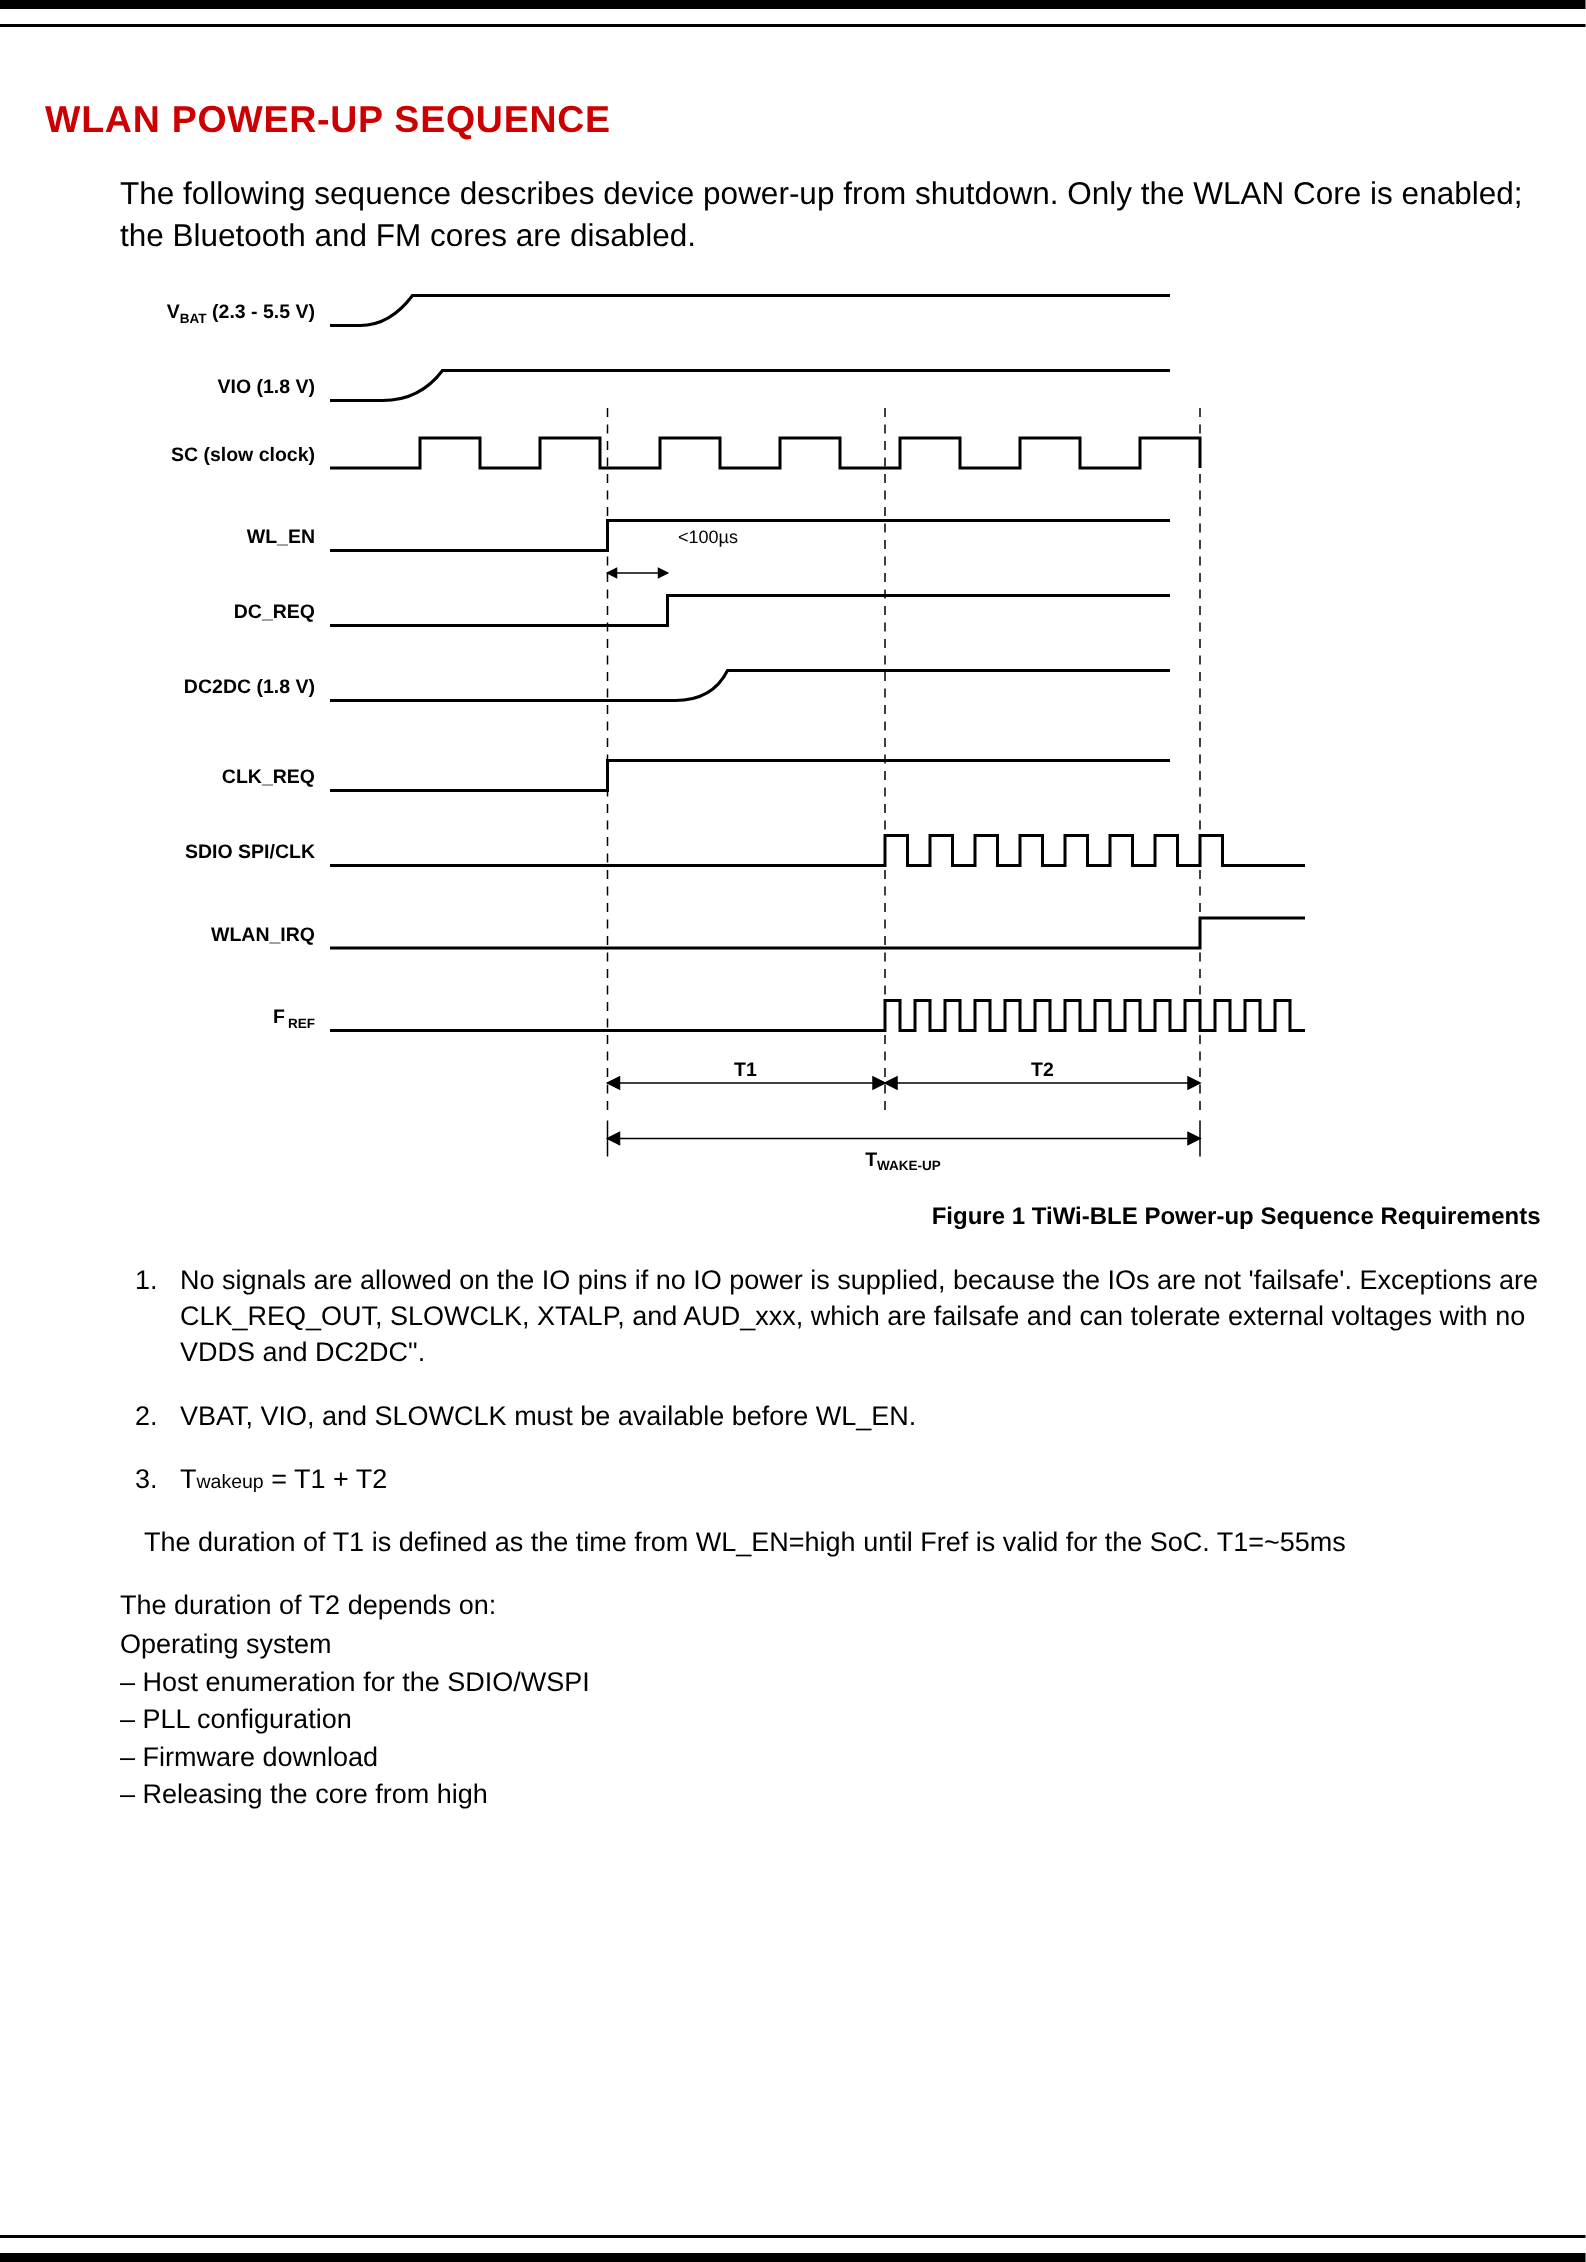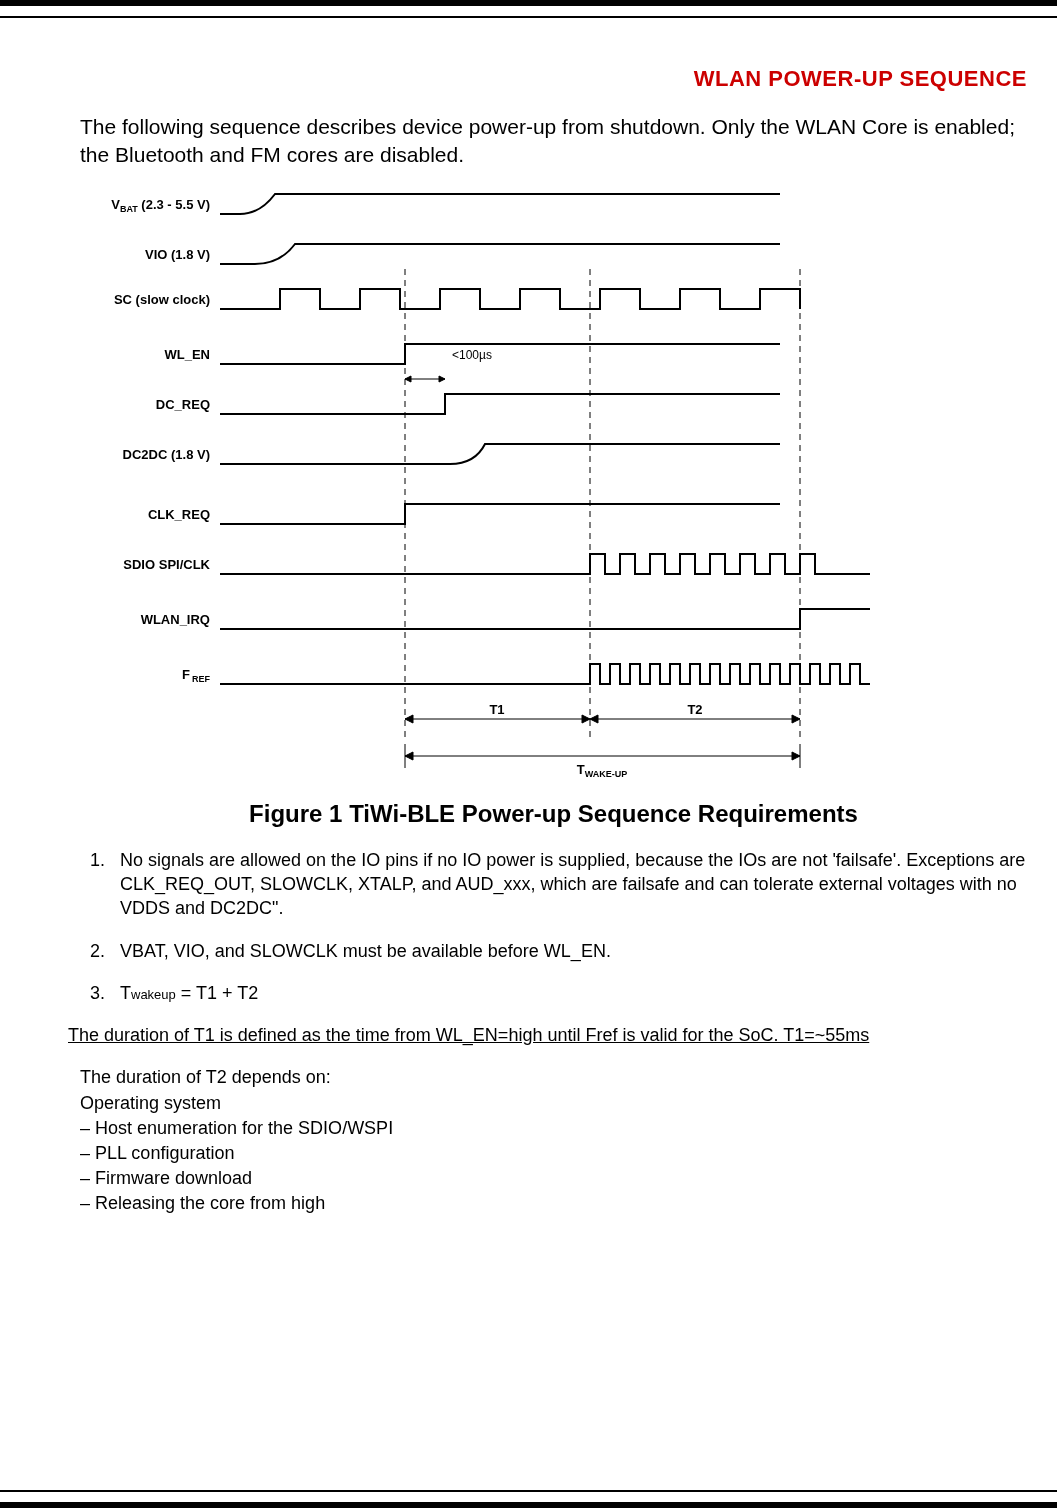--- a/index.html
+++ b/index.html
@@ -34,59 +34,57 @@
     bottom: 10px;
     left: 0; right: 0;
     height: 2px;
     background: #000;
   }
   .content {
     padding: 60px 30px 60px 30px;
   }
   h1.section-title {
     color: #cc0000;
-    font-size: 22px;
+    font-size: 25px;
     font-weight: bold;
     margin: 0 0 20px 0;
     letter-spacing: 0.5px;
-    text-align: right;
   }
   .intro {
     margin-left: 50px;
     font-size: 21px;
     line-height: 1.35;
     margin-bottom: 14px;
   }
   .figure-wrap {
     margin-left: 50px;
     margin-top: 4px;
   }
   .caption {
-    text-align: center;
+    text-align: right;
     font-weight: bold;
-    font-size: 24px;
+    font-size: 16px;
     margin: 6px 0 20px 0;
   }
   ol.numbered {
     margin: 0 0 0 50px;
     padding-left: 30px;
     font-size: 18px;
   }
   ol.numbered li {
     margin-bottom: 18px;
     padding-left: 10px;
     line-height: 1.35;
   }
   .body-p {
-    margin-left: 38px;
+    margin-left: 66px;
     font-size: 18px;
     line-height: 1.35;
     margin-bottom: 18px;
     margin-top: 0;
-    text-decoration: underline;
   }
   .dash-list {
     margin-left: 50px;
     font-size: 18px;
     line-height: 1.4;
   }
   .dash-list div {
     margin: 0;
   }
   svg { display: block; }

